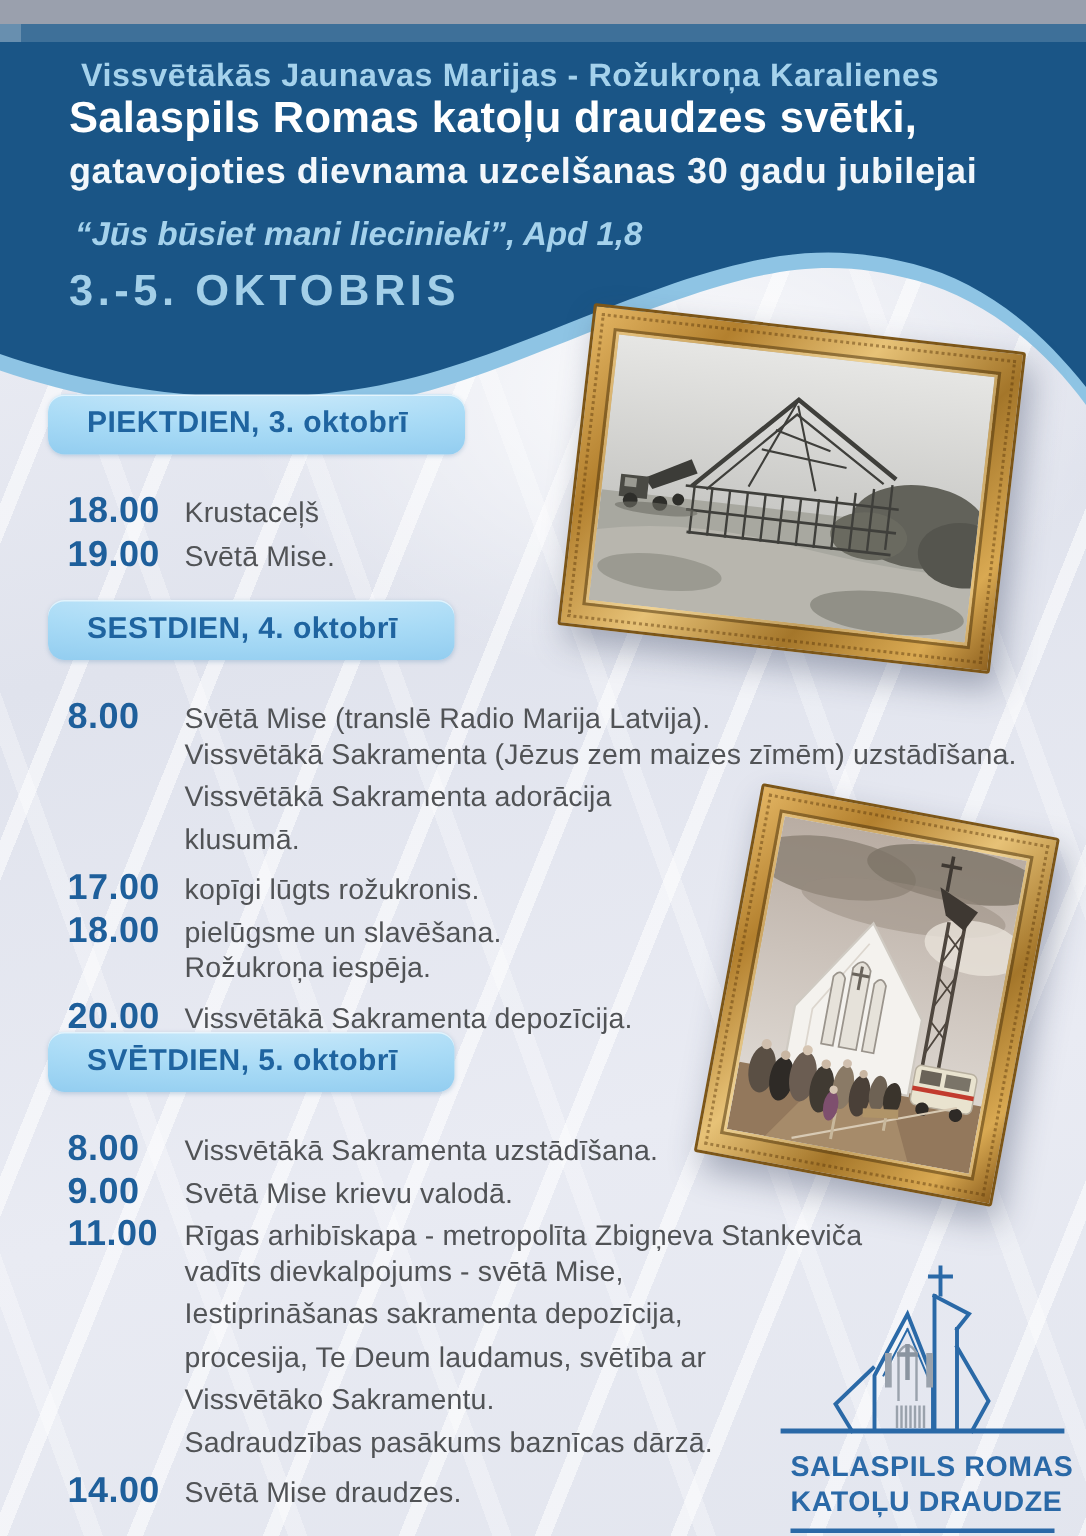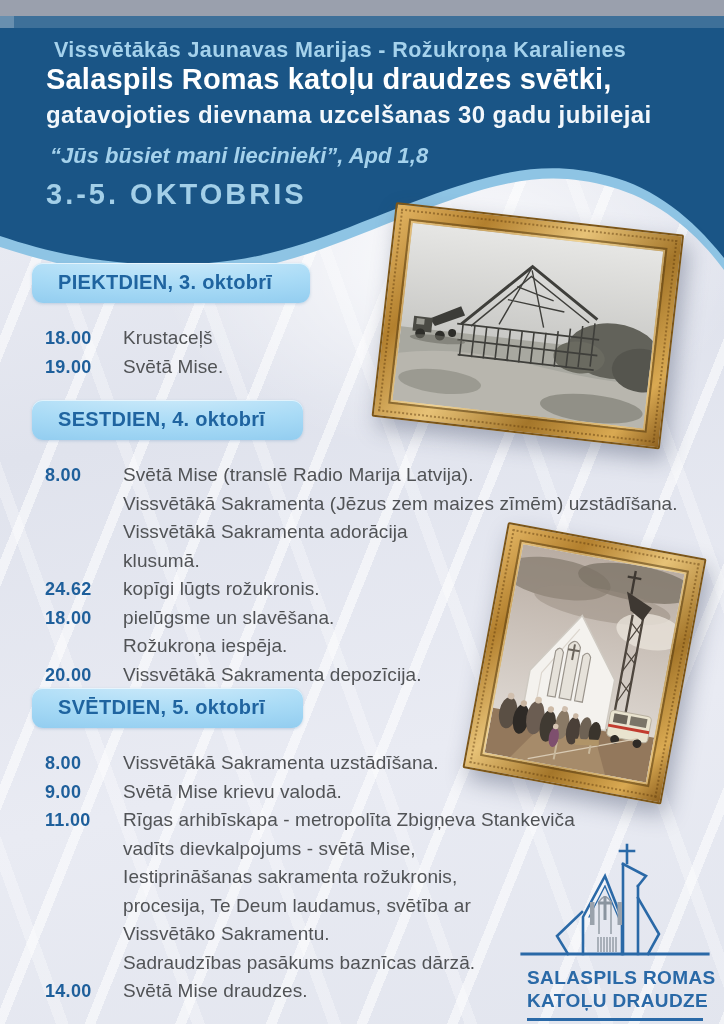--- a/index.html
+++ b/index.html
@@ -25,21 +25,21 @@
   .h-dates{top:162px;font-size:29px;font-weight:600;letter-spacing:3px;color:#a3cfe8;}
   
   .section{position:absolute;left:32px;}
   .sec-1{top:247px;} .sec-2{top:384px;} .sec-3{top:672px;}
   .banner{display:inline-block;padding:8px 38px 9px 26px;border-radius:11px;
     background:radial-gradient(ellipse 130% 160% at 50% -30%, #d6eefb 0%, #a9dbf6 55%, #8cc9ee 100%);
     box-shadow:0 1px 3px rgba(110,150,185,.35), inset 0 1px 0 rgba(255,255,255,.6);
     color:#1f64a0;font-size:20px;font-weight:700;letter-spacing:.3px;white-space:nowrap;}
   .rows{margin-top:24px;}
   .row{display:flex;align-items:baseline;height:28.5px;}
-  .time{flex:0 0 78px;margin-left:13px;font-size:18px;font-weight:700;color:#1e5f9b;letter-spacing:.3px;}
+  .time{flex:0 0 78px;margin-left:13px;font-size:24px;font-weight:700;color:#1e5f9b;letter-spacing:.3px;}
   .txt{font-size:19px;font-weight:500;color:#515356;letter-spacing:.1px;white-space:nowrap;}
   
   .photo{position:absolute;border:2px solid #7c5618;border-radius:2px;
     background:linear-gradient(125deg,#e3b563 0%,#b3802e 22%,#e7c277 45%,#a4762a 68%,#d9a952 88%,#8f6220 100%);
     box-shadow:6px 10px 22px rgba(50,60,90,.38);}
   .photo::before{content:'';position:absolute;inset:4px;border:2px dotted rgba(90,55,10,.45);}
   .photo::after{content:'';position:absolute;inset:13px;border:2px solid rgba(70,45,10,.5);
     box-shadow:inset 0 0 0 2px rgba(255,240,200,.35);}
   .pic{position:absolute;inset:17px;overflow:hidden;background:#d8d8d5;z-index:2;}
   .photo-1{left:396px;top:186px;width:286px;height:212px;transform:rotate(6.5deg);transform-origin:0 0;}
@@ -201,21 +201,21 @@
       </div>
       <div class="row">
         <div class="time"></div>
         <div class="txt">Vissvētākā Sakramenta adorācija</div>
       </div>
       <div class="row">
         <div class="time"></div>
         <div class="txt">klusumā.</div>
       </div>
       <div class="row">
-        <div class="time">24.62</div>
+        <div class="time">17.00</div>
         <div class="txt">kopīgi lūgts rožukronis.</div>
       </div>
       <div class="row">
         <div class="time">18.00</div>
         <div class="txt">pielūgsme un slavēšana.</div>
       </div>
       <div class="row">
         <div class="time"></div>
         <div class="txt">Rožukroņa iespēja.</div>
       </div>
@@ -240,21 +240,21 @@
       <div class="row">
         <div class="time">11.00</div>
         <div class="txt">Rīgas arhibīskapa - metropolīta Zbigņeva Stankeviča</div>
       </div>
       <div class="row">
         <div class="time"></div>
         <div class="txt">vadīts dievkalpojums - svētā Mise,</div>
       </div>
       <div class="row">
         <div class="time"></div>
-        <div class="txt">Iestiprināšanas sakramenta rožukronis,</div>
+        <div class="txt">Iestiprināšanas sakramenta depozīcija,</div>
       </div>
       <div class="row">
         <div class="time"></div>
         <div class="txt">procesija, Te Deum laudamus, svētība ar</div>
       </div>
       <div class="row">
         <div class="time"></div>
         <div class="txt">Vissvētāko Sakramentu.</div>
       </div>
       <div class="row">

